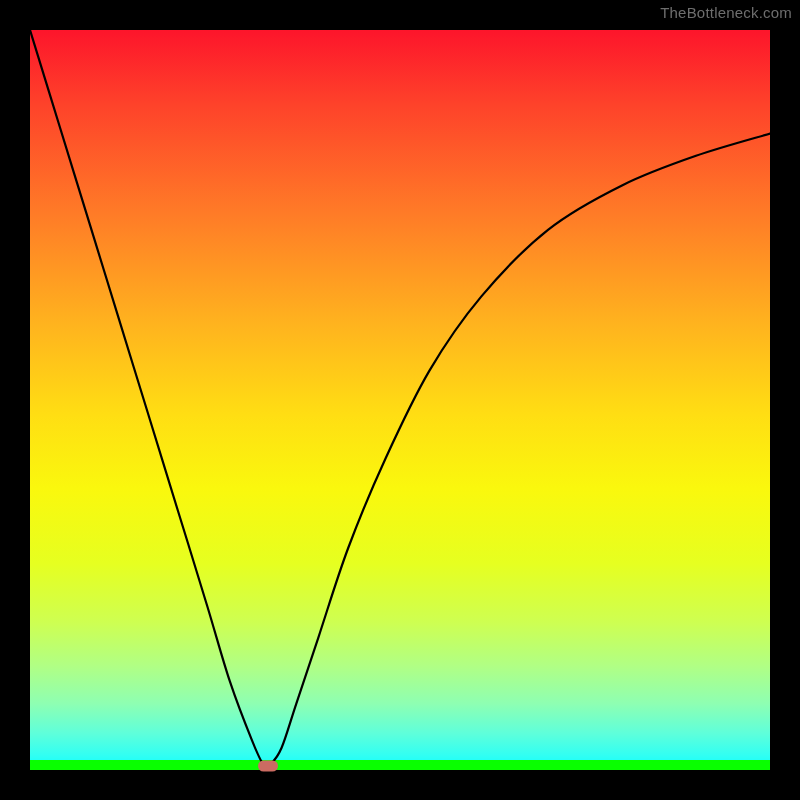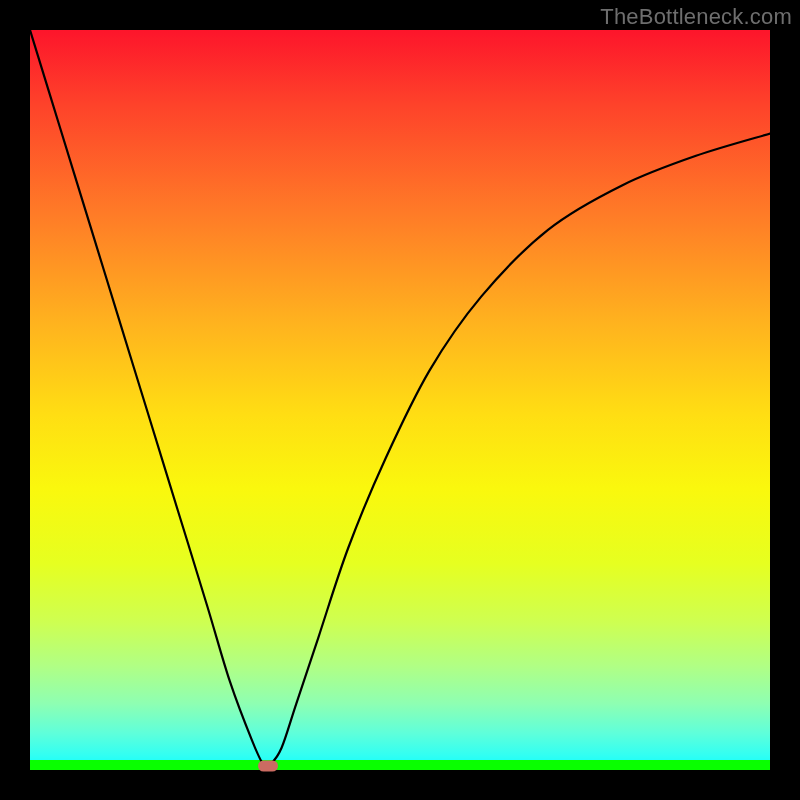--- a/index.html
+++ b/index.html
@@ -63,21 +63,21 @@
     height: 11px;
     border-radius: 6px;
     background: #cb6b62;
     transform: translate(-50%, -50%);
   }
   .watermark {
     position: absolute;
     top: 4px;
     right: 8px;
     color: #6e6e6e;
-    font-size: 22px;
+    font-size: 15px;
     font-weight: 400;
     letter-spacing: 0.2px;
     user-select: none;
     text-align: center;
   }
 </style>
 </head>
 <body>
 
 <div class="frame">

